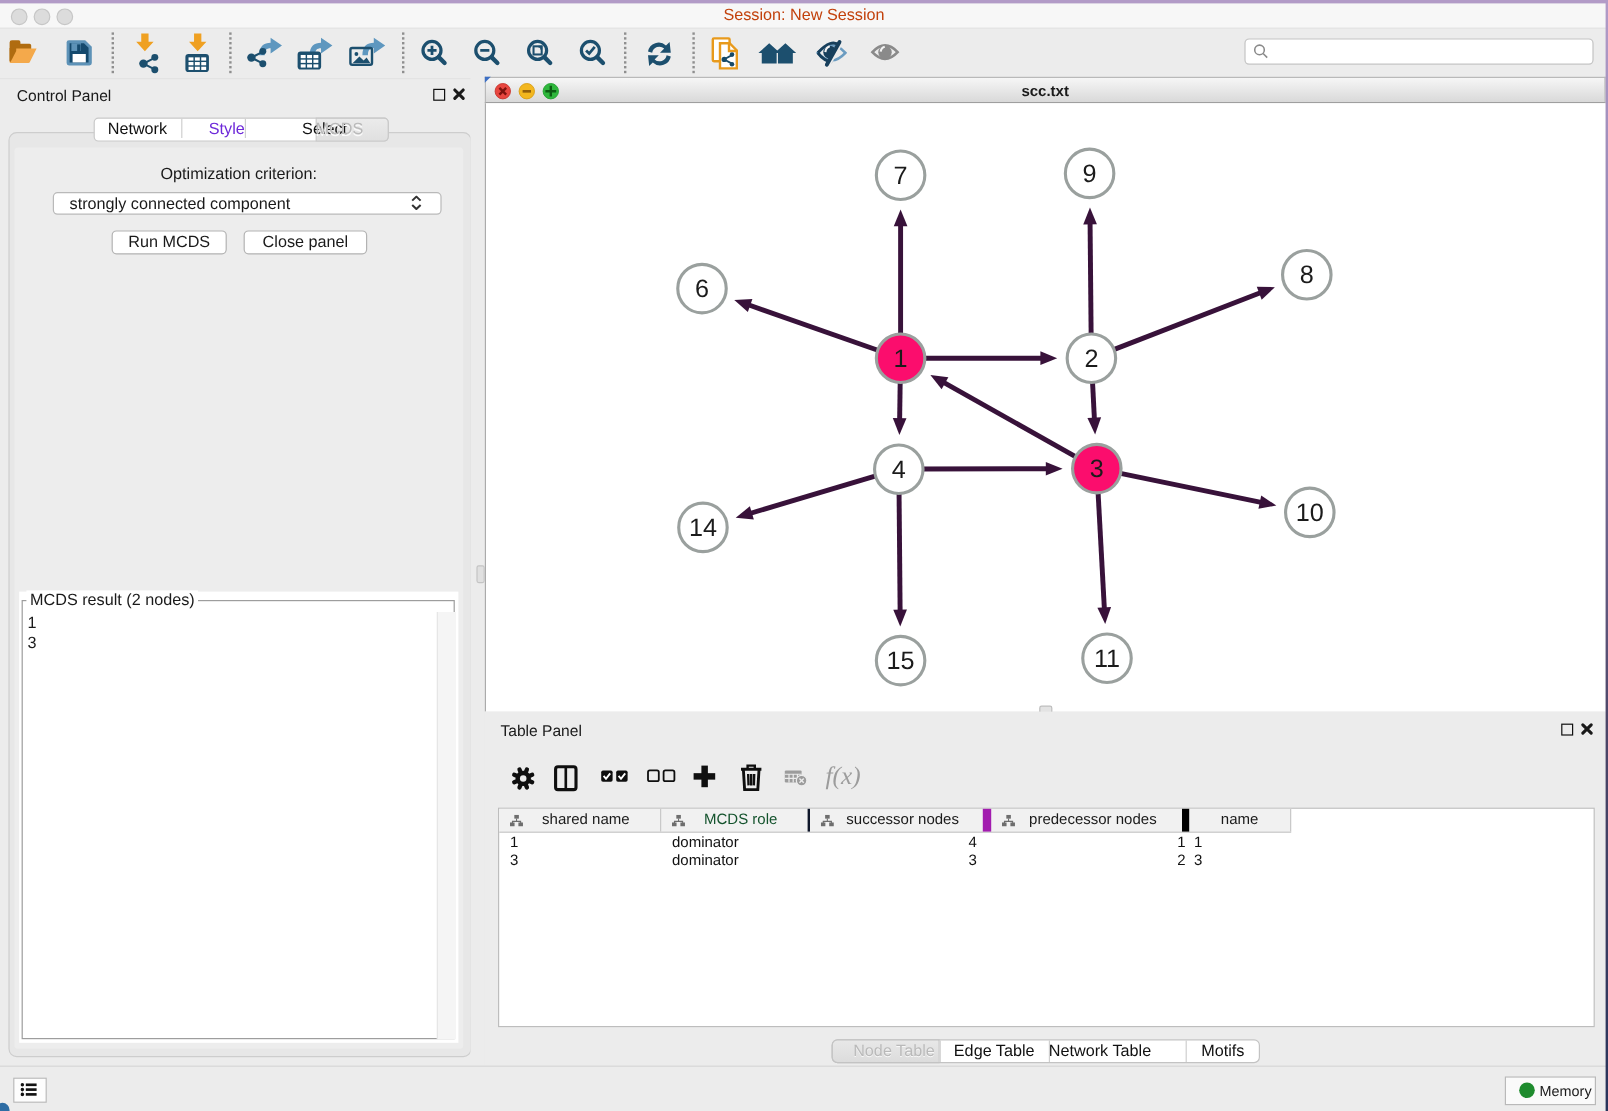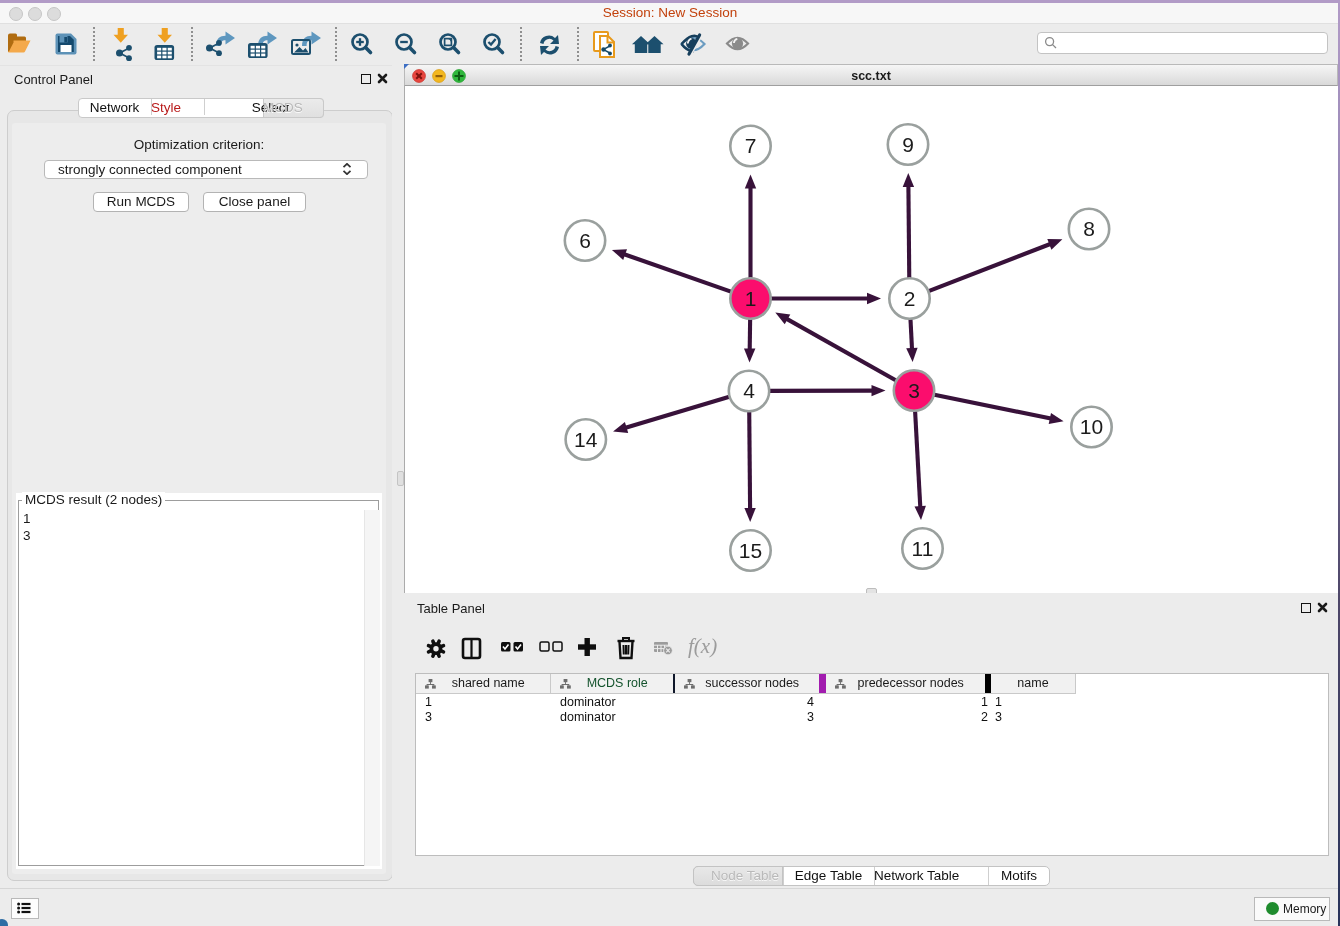--- a/index.html
+++ b/index.html
@@ -172,21 +172,21 @@
  <path d="M2 2 L9 9 M9 2 L2 9" stroke="#1a1a1a" stroke-width="2.6" stroke-linecap="round"></path>
 </svg>
 
 <div class="abs" style="left:7px;top:110px;width:384px;height:769px;background:#e7e7e7;border:1px solid #cdcdcd;border-radius:7px;"></div>
 <div class="abs" style="left:12px;top:123px;width:374px;height:751px;background:#ededed;border-radius:3px;"></div>
 
 <div class="abs" style="left:78px;top:98px;width:244px;height:18px;background:#fff;border:1px solid #c9c9c9;border-radius:4px;"></div>
 <div class="abs" style="left:263px;top:98px;width:59px;height:18px;background:linear-gradient(#ebebeb,#e0e0e0);border:1px solid #c9c9c9;border-radius:0 4px 4px 0;"></div>
 <div class="abs" style="left:78px;top:98px;width:73px;height:20px;line-height:19px;text-align:center;font-size:13.5px;color:#111;">Network</div>
 <div class="abs" style="left:151px;top:99px;width:0;height:16px;border-left:1px solid #cfcfcf;"></div>
-<div class="abs" style="left:151px;top:98px;width:53px;height:20px;line-height:19px;text-align:left;font-size:13.5px;color:#b91c1c;">Style</div>
+<div class="abs" style="left:151px;top:98px;width:53px;height:20px;line-height:19px;text-align:right;font-size:13.5px;color:#6d28d9;">Style</div>
 <div class="abs" style="left:204px;top:99px;width:0;height:16px;border-left:1px solid #cfcfcf;"></div>
 <div class="abs" style="left:204px;top:98px;width:59px;height:20px;line-height:19px;text-align:center;font-size:13.5px;color:#111;padding-left:37px;">Select</div>
 <div class="abs" style="left:263px;top:98px;width:59px;height:20px;line-height:19px;text-align:left;font-size:13.5px;color:#b9b9b9;text-shadow:0 1px 0 #fafafa;">MCDS</div>
 
 <div class="abs" style="left:0;top:137px;width:398px;text-align:center;font-size:13.5px;color:#1a1a1a;">Optimization criterion:</div>
 <div class="abs" style="left:44px;top:160px;width:309px;height:17px;background:#fff;border:1px solid #b9b9b9;border-radius:4px;font-size:13.5px;color:#1a1a1a;line-height:17px;padding-left:13px;">strongly connected component</div>
 <svg class="abs" style="left:341px;top:163px;" width="12" height="12" viewBox="0 0 12 12">
   <path d="M2.5 4.2 L6 0.8 L9.5 4.2" fill="none" stroke="#333" stroke-width="1.7"></path>
   <path d="M2.5 7.8 L6 11.2 L9.5 7.8" fill="none" stroke="#333" stroke-width="1.7"></path>
 </svg>

